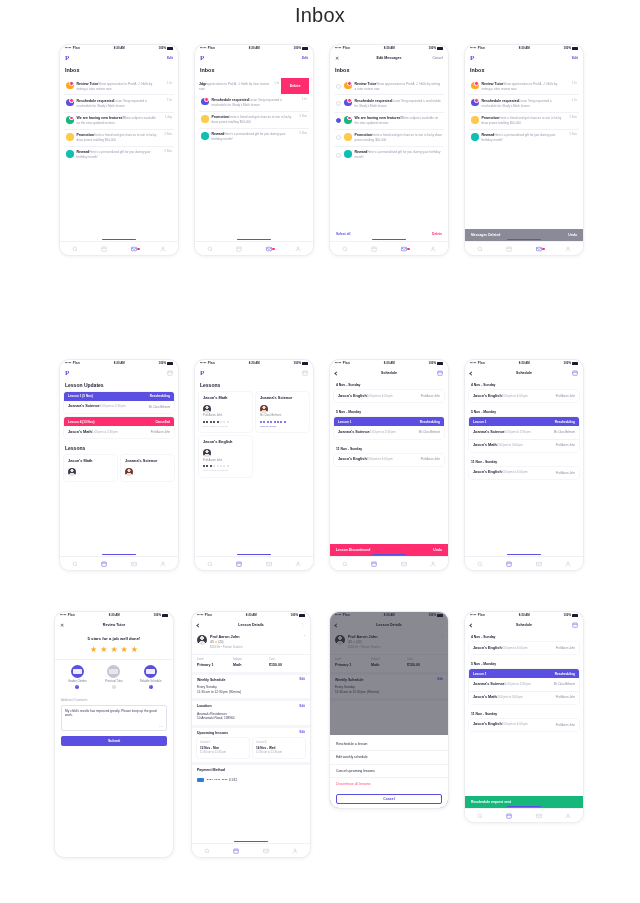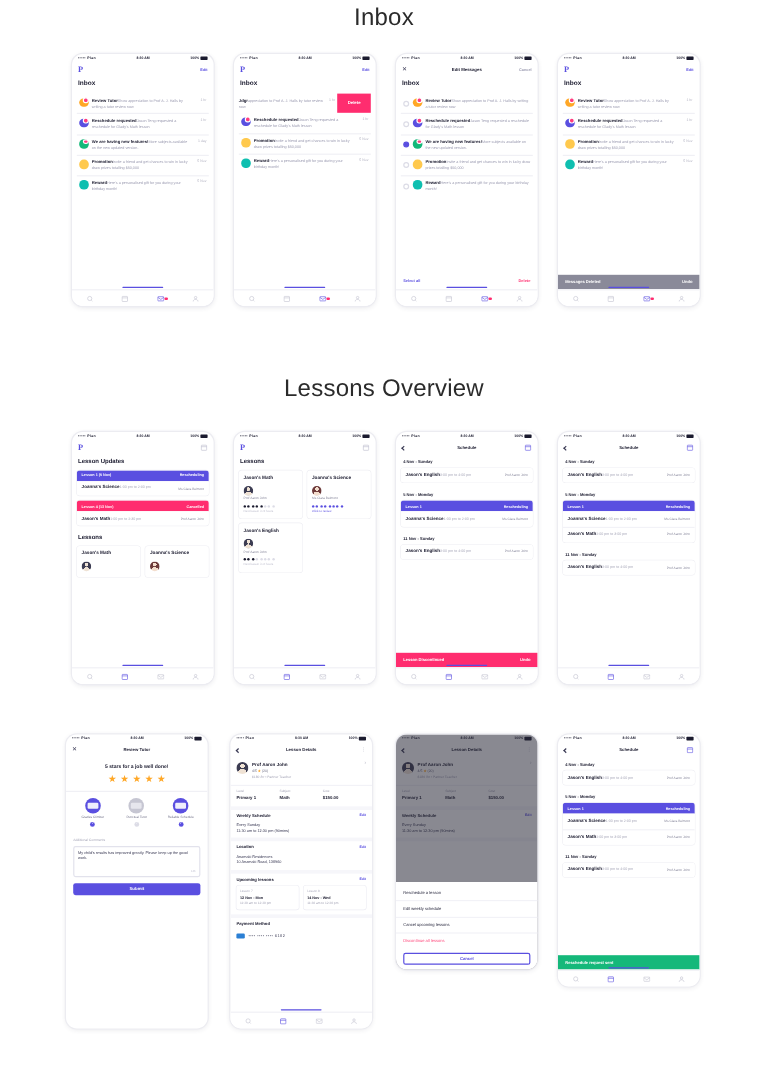--- a/index.html
+++ b/index.html
@@ -312,21 +312,20 @@
     font-size: 3.5px; font-weight: 600;
     display: flex; align-items: center; justify-content: center;
   }
 </style>
 </head>
 <body>
 
 <div class="sheet">
 
   <div class="section-title" id="title-inbox">Inbox</div>
-  <div class="section-title" id="title-lessons">Lessons Overview</div>
 
   <div class="phone" style="left:60px; top:45px;">
     <div class="status">
       <span class="dots">••••• Plan</span>
       <span>8:30 AM</span>
       <span class="batt">
           <span>100%</span>
           <i></i>
         </span>
     </div>

